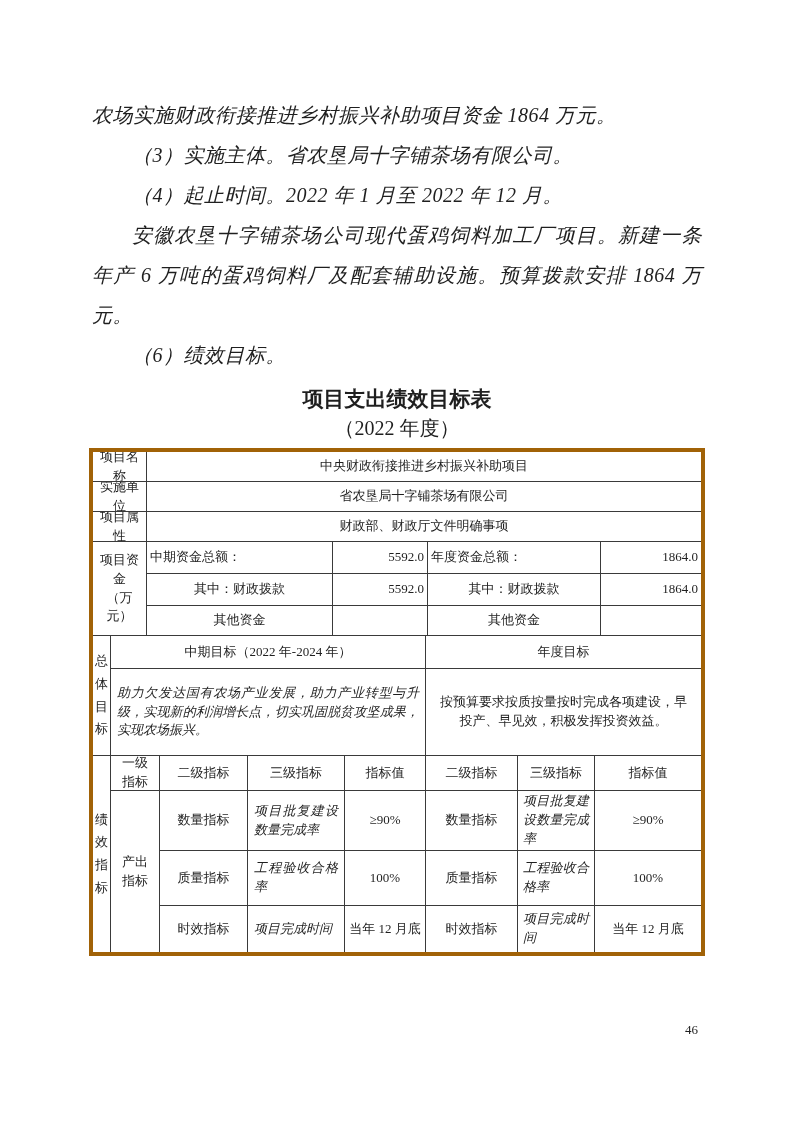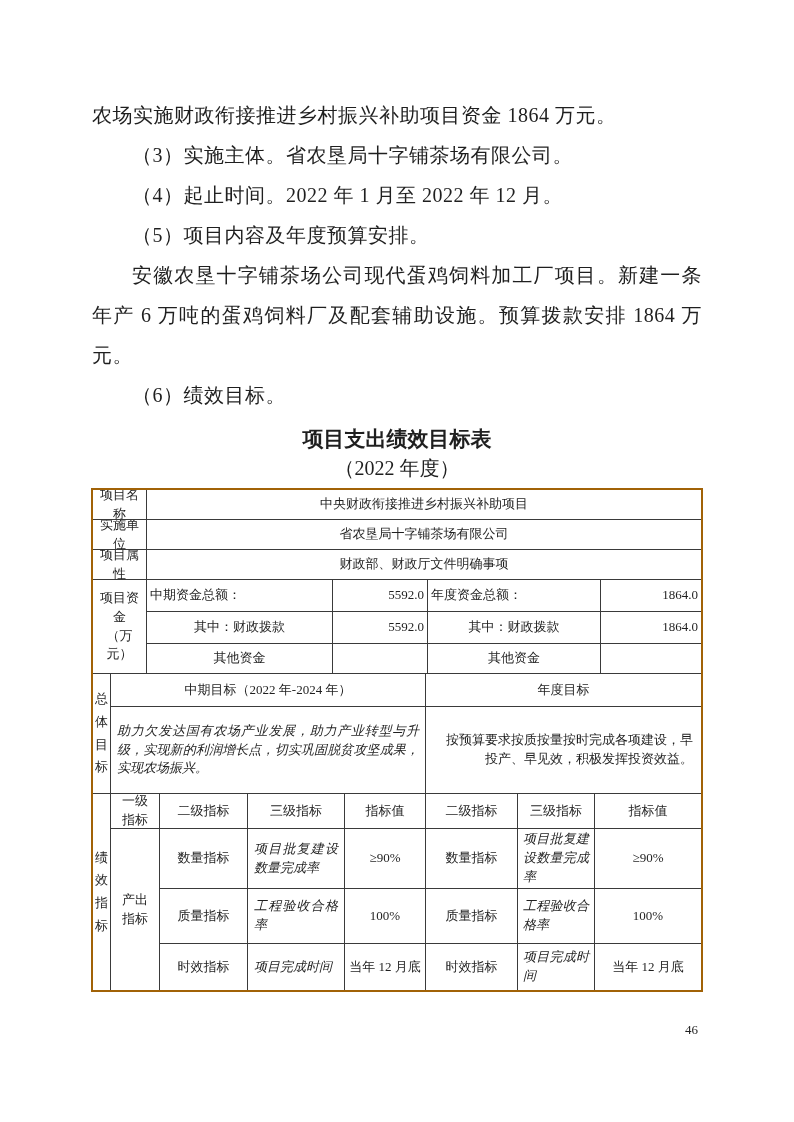--- a/index.html
+++ b/index.html
@@ -15,38 +15,39 @@
   .content { padding-top:95px; }
 
   
   .paras { width:610px; margin:0 auto; }
   .paras p {
     margin:0;
     font-size:20px;
     line-height:40px;
     text-align:justify;
     letter-spacing:0.5px;
+    font-style:italic;
   }
   .paras p.indent { text-indent:2em; }
 
   
   .tbl-title {
     text-align:center;
     font-size:21px;
     font-weight:bold;
     margin:10px 0 2px 0;
   }
   .tbl-subtitle {
     text-align:center;
     font-size:20px;
     margin:0 0 6px 0;
   }
 
   
-  .tbl { width:608px; margin:0 auto; border:2px solid #a16207; box-sizing:content-box; }
+  .tbl { width:608px; margin:0 auto; border:4px solid #a16207; box-sizing:content-box; }
   .sec { display:grid; }
   .secA { grid-template-columns:54px 1fr; grid-auto-rows:30px; }
   .secB { grid-template-columns:54px 186px 95px 173px 1fr; grid-template-rows:32px 32px 30px;font-family:Liberation Serif, serif; }
   .secC { grid-template-columns:18px 315px 1fr; grid-template-rows:33px 87px; }
   .secD { grid-template-columns:18px 49px 88px 97px 81px 92px 77px 1fr; grid-template-rows:35px 60px 55px 46px; }
 
   .c {
     border-right:1px solid #3a3a3a;
     border-bottom:1px solid #3a3a3a;
     box-sizing:border-box;
@@ -77,21 +78,20 @@
 </head>
 <body>
 
 <div class="page">
   <div class="content">
 
     <div class="paras">
       <p>农场实施财政衔接推进乡村振兴补助项目资金 1864 万元。</p>
       <p class="indent">（3）实施主体。省农垦局十字铺茶场有限公司。</p>
       <p class="indent">（4）起止时间。2022 年 1 月至 2022 年 12 月。</p>
-      <p class="indent">（5）项目内容及年度预算安排。</p>
       <p class="indent">安徽农垦十字铺茶场公司现代蛋鸡饲料加工厂项目。新建一条年产 6 万吨的蛋鸡饲料厂及配套辅助设施。预算拨款安排 1864 万元。</p>
       <p class="indent">（6）绩效目标。</p>
     </div>
 
     <div class="tbl-title">项目支出绩效目标表</div>
     <div class="tbl-subtitle">（2022 年度）</div>
 
     <div class="tbl">
 
       <div class="sec secA">
@@ -121,21 +121,21 @@
         <div class="c ar"></div>
         <div class="c">其他资金</div>
         <div class="c ar nr"></div>
       </div>
 
       <div class="sec secC">
         <div class="c vlab" style="grid-column:1; grid-row:1 / span 2;">总体目标</div>
         <div class="c">中期目标（2022 年-2024 年）</div>
         <div class="c nr">年度目标</div>
         <div class="c al jt" style="padding:2px 6px;">助力欠发达国有农场产业发展，助力产业转型与升级，实现新的利润增长点，切实巩固脱贫攻坚成果，实现农场振兴。</div>
-        <div class="c nr" style="padding:2px 8px;text-align:right;">按预算要求按质按量按时完成各项建设，早投产、早见效，积极发挥投资效益。</div>
+        <div class="c nr" style="padding:2px 8px;">按预算要求按质按量按时完成各项建设，早投产、早见效，积极发挥投资效益。</div>
       </div>
 
       <div class="sec secD">
         <div class="c vlab nb" style="grid-column:1; grid-row:1 / span 4;">绩效指标</div>
 
         <div class="c wrap2" style="grid-column:2; grid-row:1;">一级指标</div>
         <div class="c">二级指标</div>
         <div class="c">三级指标</div>
         <div class="c">指标值</div>
         <div class="c">二级指标</div>

